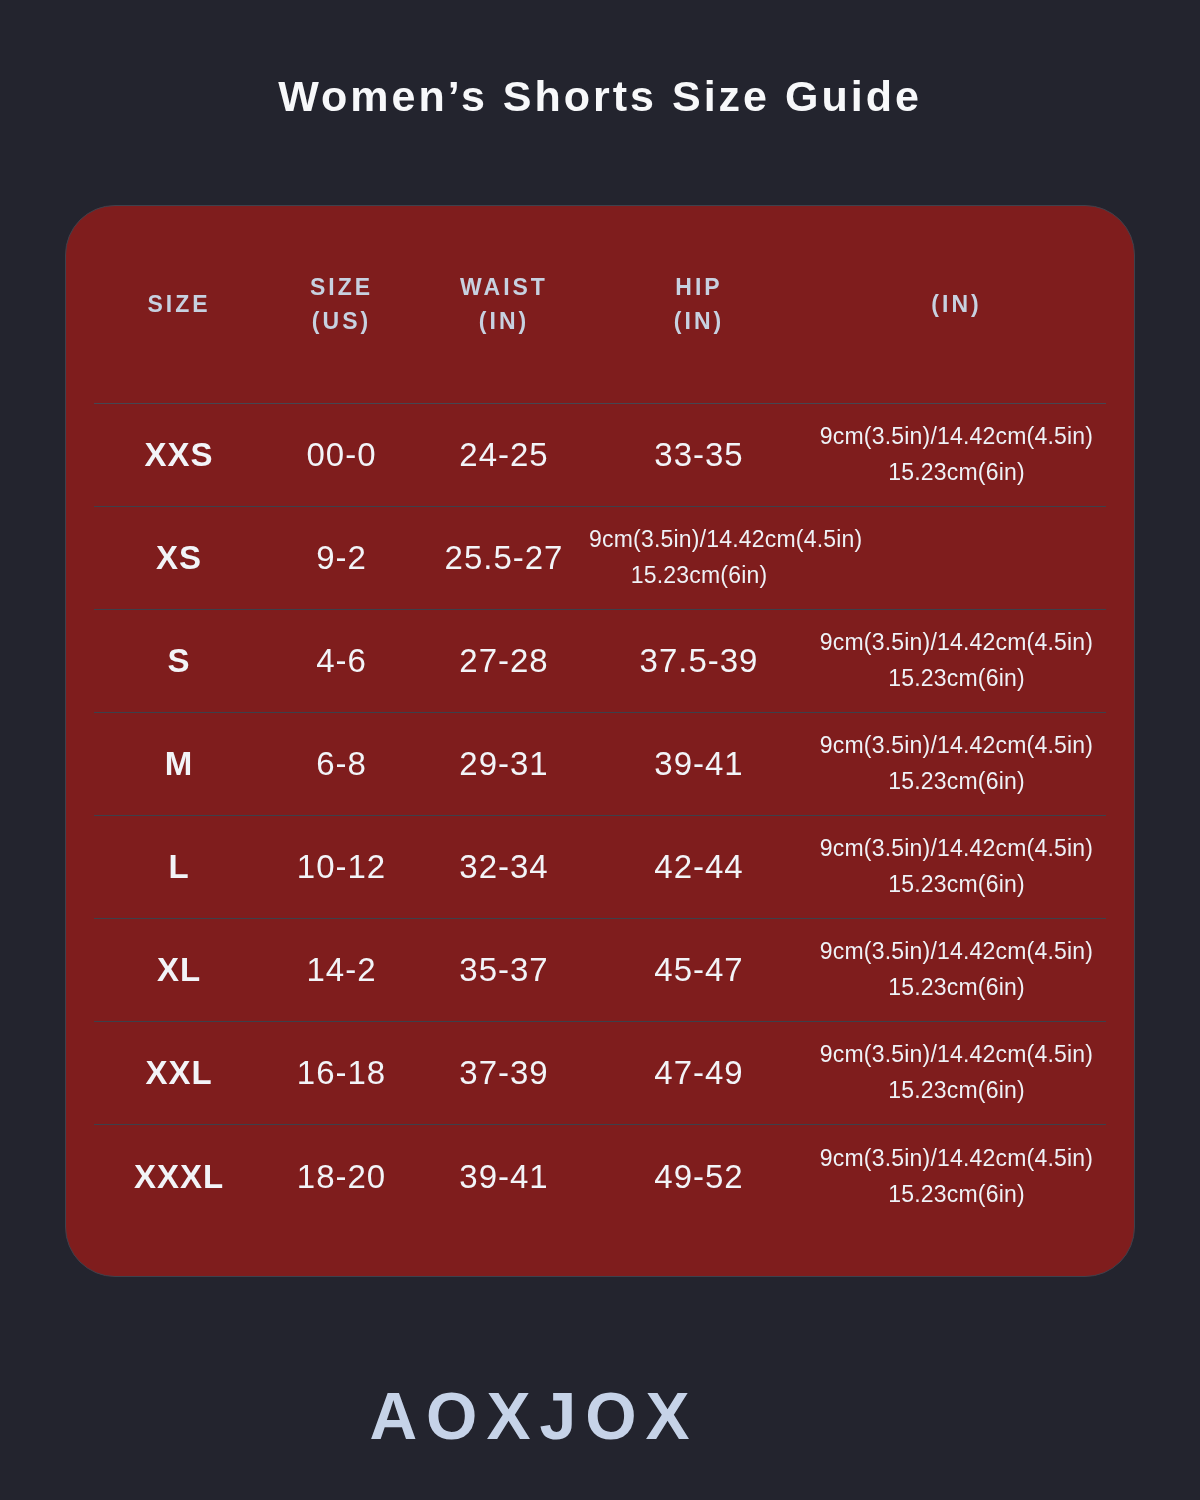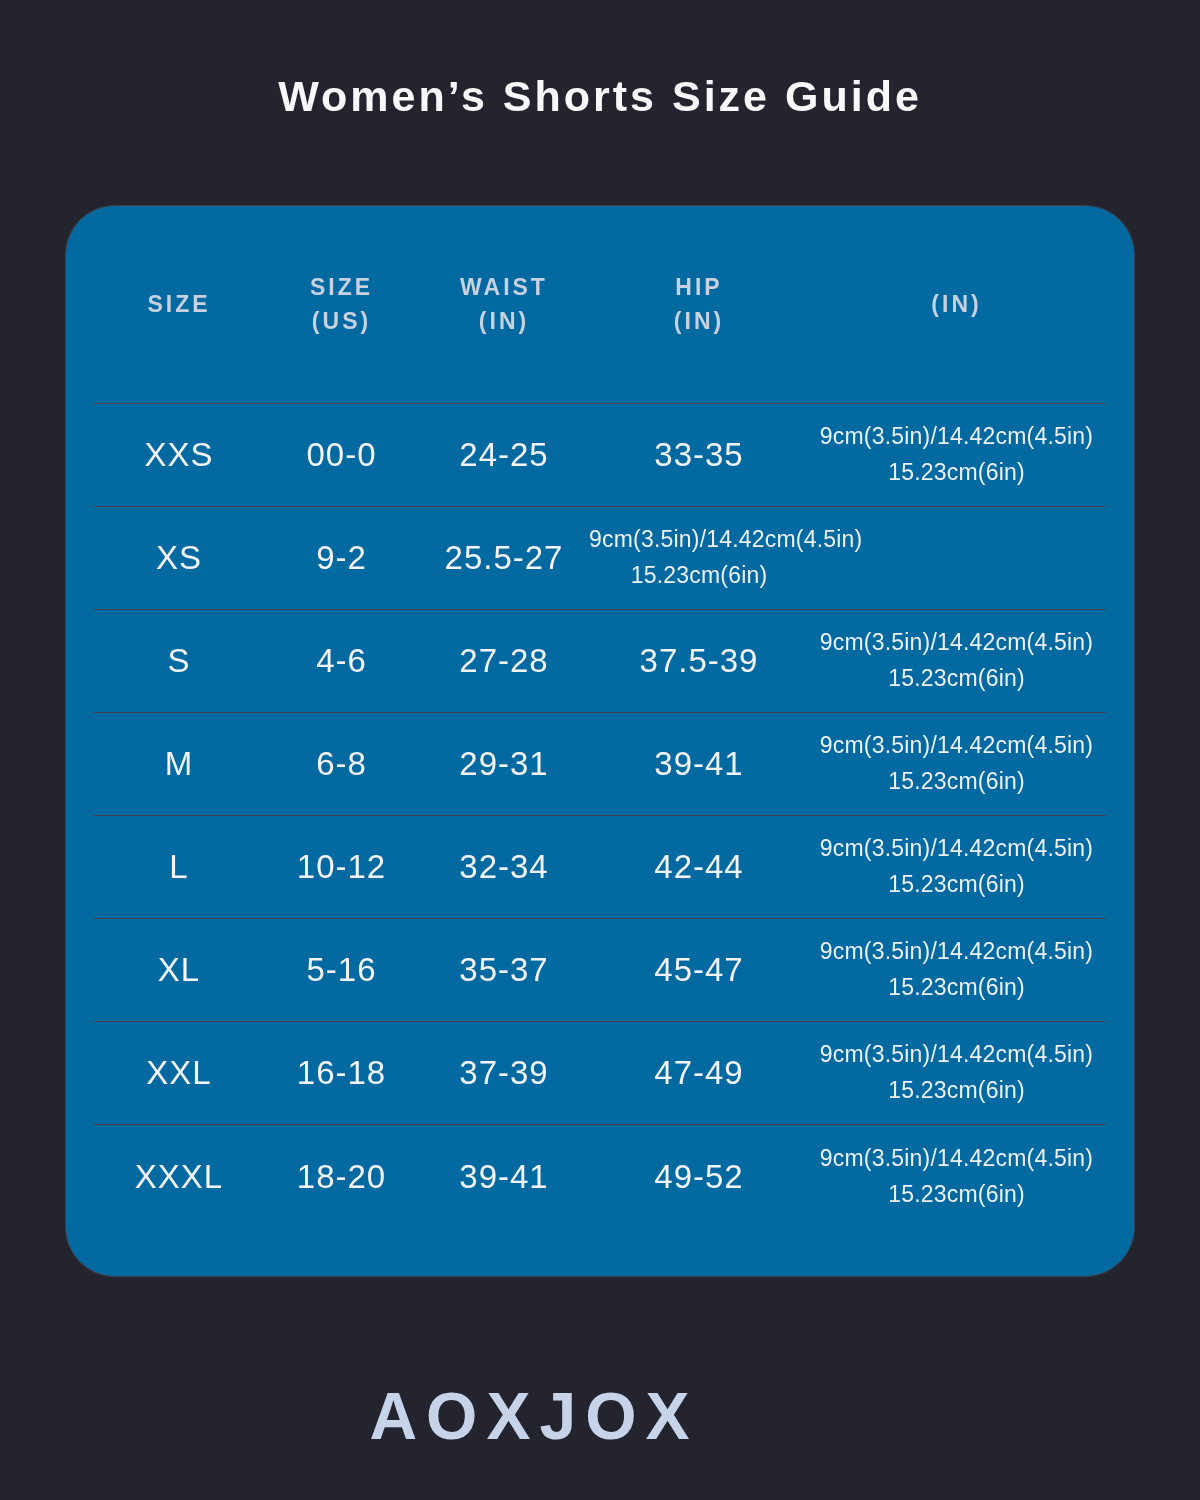--- a/index.html
+++ b/index.html
@@ -24,21 +24,21 @@
     font-weight: 700;
     letter-spacing: 3px;
   }
   .card {
     position: absolute;
     left: 65px;
     top: 205px;
     width: 1070px;
     border: 1.5px solid #3e414c;
     border-radius: 50px;
-    background: #0369a1;
+    background: #7f1d1d;
     padding: 0 28px 48px 28px;
   }
   .grid-row {
     display: grid;
     grid-template-columns: 170px 155px 170px 220px 295px;
     align-items: center;
   }
   .thead {
     height: 198px;
     border-bottom: 1px solid #444752;
@@ -57,21 +57,21 @@
     border-bottom: 1px solid #3d404a;
   }
   .row:last-child { border-bottom: none; }
   .cell {
     text-align: center;
     color: #f2f4f8;
     font-size: 33px;
     font-weight: 500;
     letter-spacing: 1px;
   }
-  .cell.size-label { font-weight: 400; }
+  .cell.size-label { font-weight: 700; }
   .cell.inseam {
     font-size: 23px;
     font-weight: 400;
     letter-spacing: 0.2px;
     line-height: 1.55;
     color: #eef1f6;
   }
   .cell.inseam span { display: block; white-space: nowrap; }
   .brand-logo {
     position: absolute;
@@ -165,21 +165,21 @@
       <div class="cell">32-34</div>
       <div class="cell">42-44</div>
       <div class="cell inseam">
         <span>9cm(3.5in)/14.42cm(4.5in)</span>
         <span>15.23cm(6in)</span>
       </div>
     </div>
 
     <div class="grid-row row">
       <div class="cell size-label">XL</div>
-      <div class="cell">5-16</div>
+      <div class="cell">14-2</div>
       <div class="cell">35-37</div>
       <div class="cell">45-47</div>
       <div class="cell inseam">
         <span>9cm(3.5in)/14.42cm(4.5in)</span>
         <span>15.23cm(6in)</span>
       </div>
     </div>
 
     <div class="grid-row row">
       <div class="cell size-label">XXL</div>

